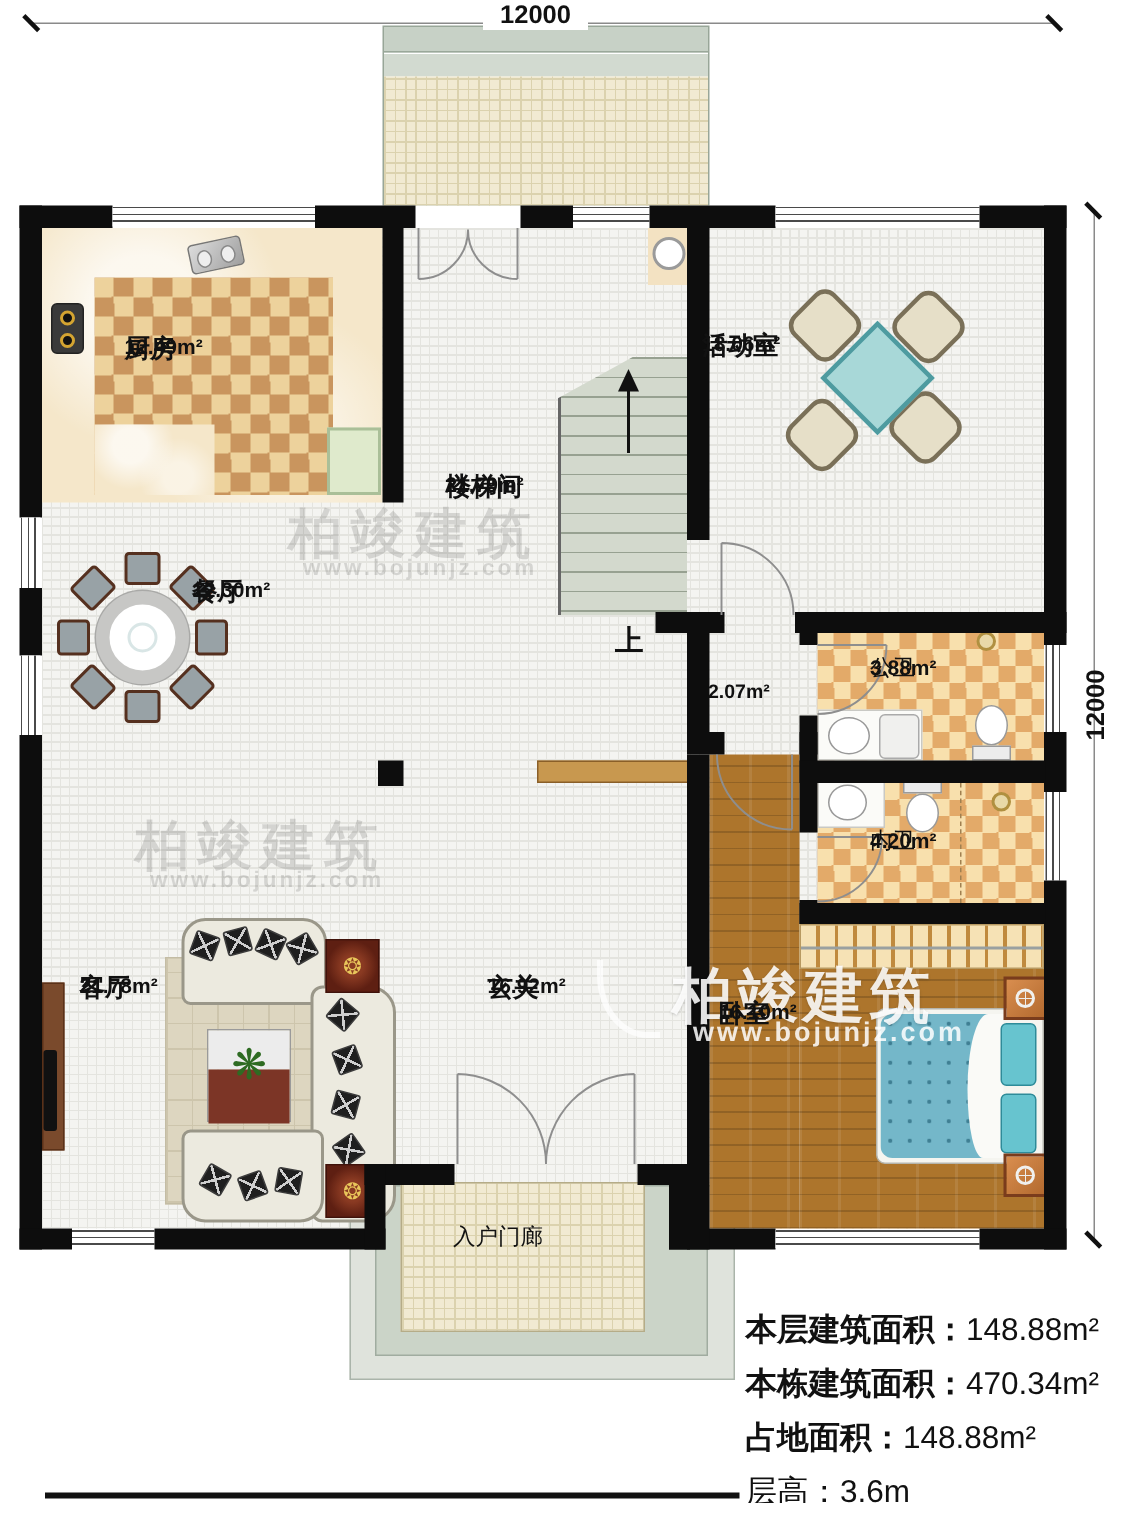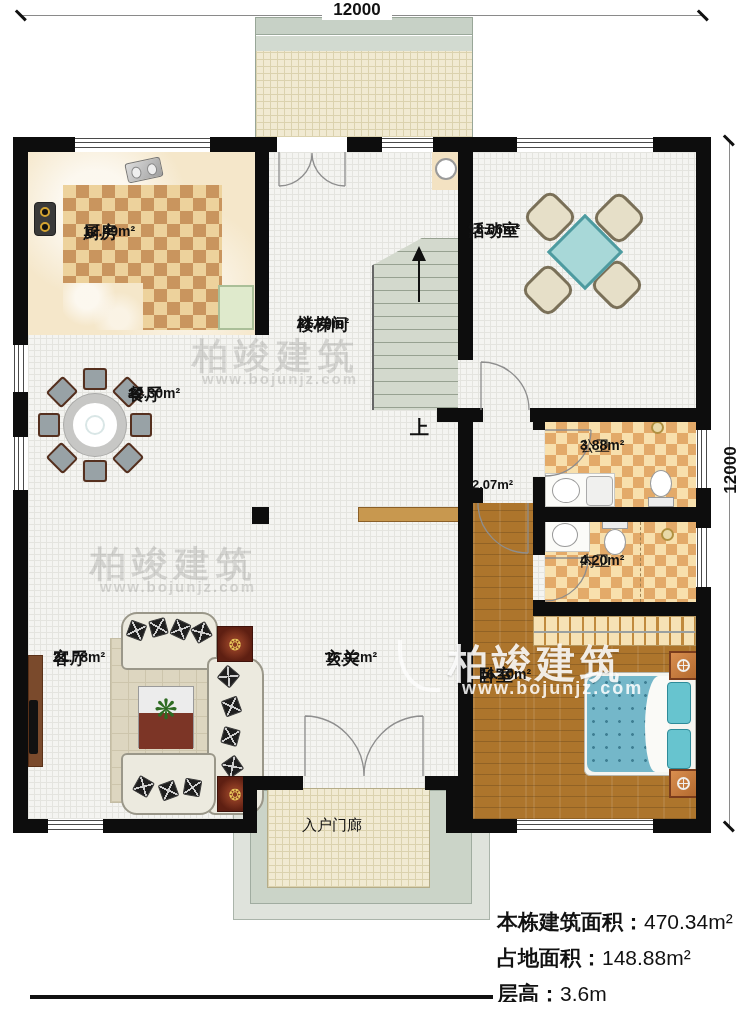--- a/index.html
+++ b/index.html
@@ -283,32 +283,35 @@
       <div class="ra">16.92m²</div>
   </div>
   <div class="room-label" style="left:479px;top:667px;width:64px;">
     <div class="rn">卧室</div>
       <div class="ra">16.10m²</div>
   </div>
   <div class="room-label" style="left:302px;top:817px;width:92px;">
     <div class="rn2">入户门廊</div>
   </div>
   <div class="room-label" style="left:472px;top:454px;width:50px;">
-    <div class="ra" style="font-size:13px;margin-top:24px;">2.07m²</div>
+    <div class="ra" style="font-size:13px;">2.07m²</div>
   </div>
   <div class="room-label" style="left:410px;top:418px;width:28px;">
     <div class="rn" style="font-size:19px;">上</div>
   </div>
 
   <div style="left:30px;top:995px;width:463px;height:4px;background:#111;"></div>
   <div style="left:30px;top:1004px;width:463px;height:2px;background:#9a9a9a;"></div>
 
+  <div style="left:497px;top:872px;font-size:21px;color:#111;white-space:nowrap;">
+    <span style="position:static;font-weight:600;">本层建筑面积：</span><span style="position:static;">148.88m²</span>
+  </div>
   <div style="left:497px;top:908px;font-size:21px;color:#111;white-space:nowrap;">
     <span style="position:static;font-weight:600;text-align:center;">本栋建筑面积：</span><span style="position:static;">470.34m²</span>
   </div>
   <div style="left:497px;top:944px;font-size:21px;color:#111;white-space:nowrap;">
     <span style="position:static;font-weight:600;">占地面积：</span><span style="position:static;">148.88m²</span>
   </div>
   <div style="left:497px;top:980px;font-size:21px;color:#111;white-space:nowrap;">
-    <span style="position:static;font-weight:700;text-align:right;">层高：</span><span style="position:static;">3.6m</span>
+    <span style="position:static;font-weight:400;text-align:right;">层高：</span><span style="position:static;">3.6m</span>
   </div>
 
 </div>
 
 </body></html>

